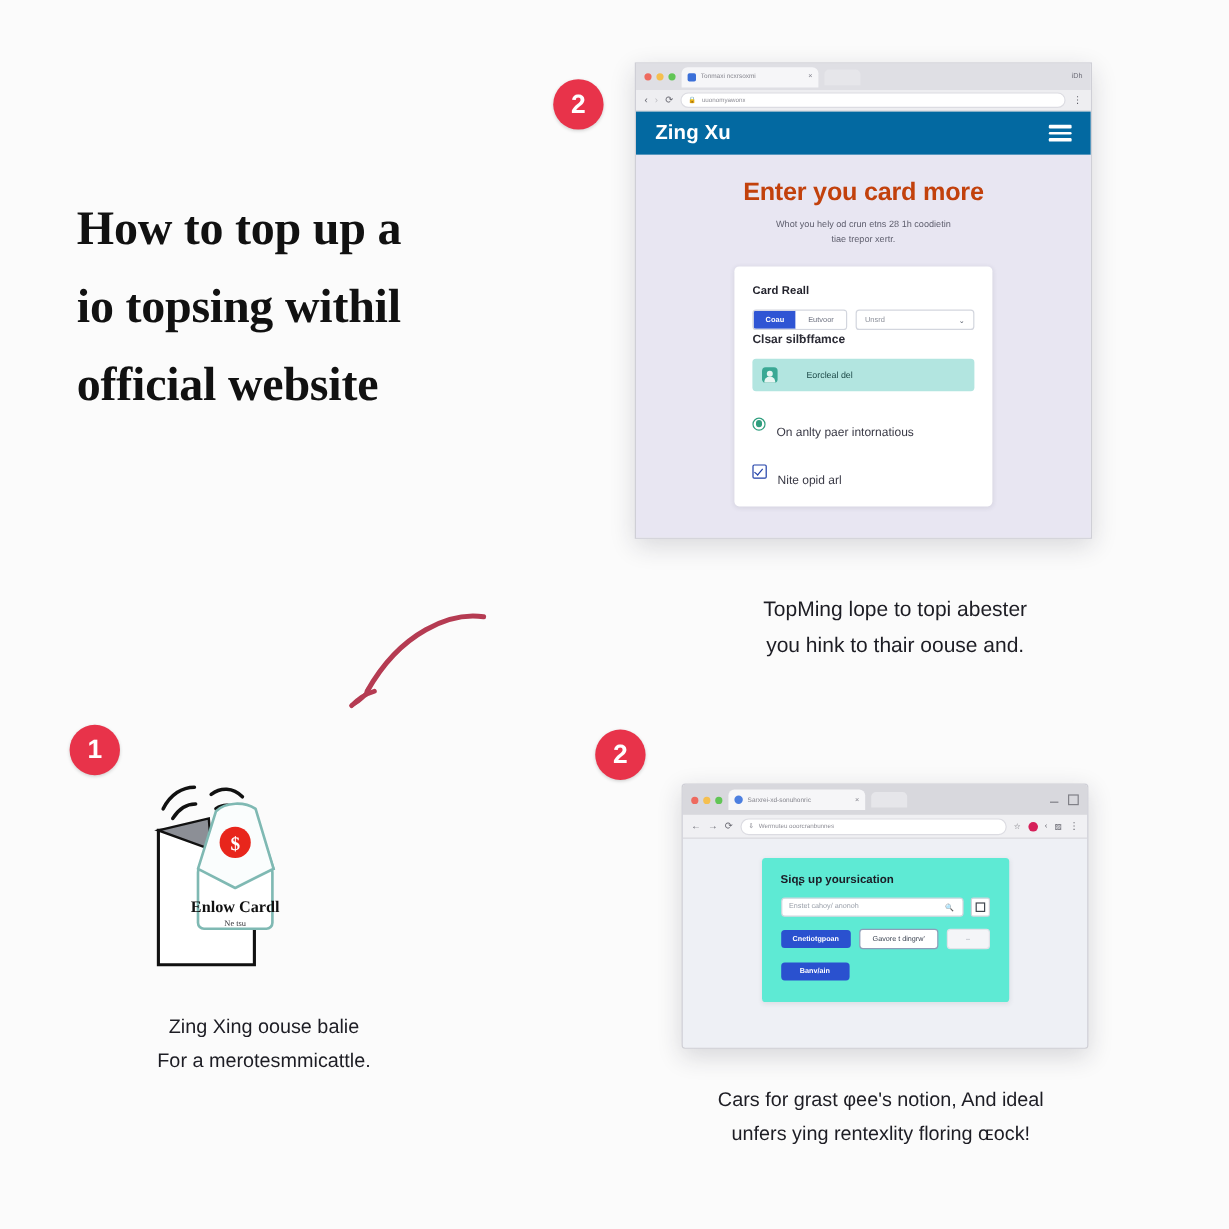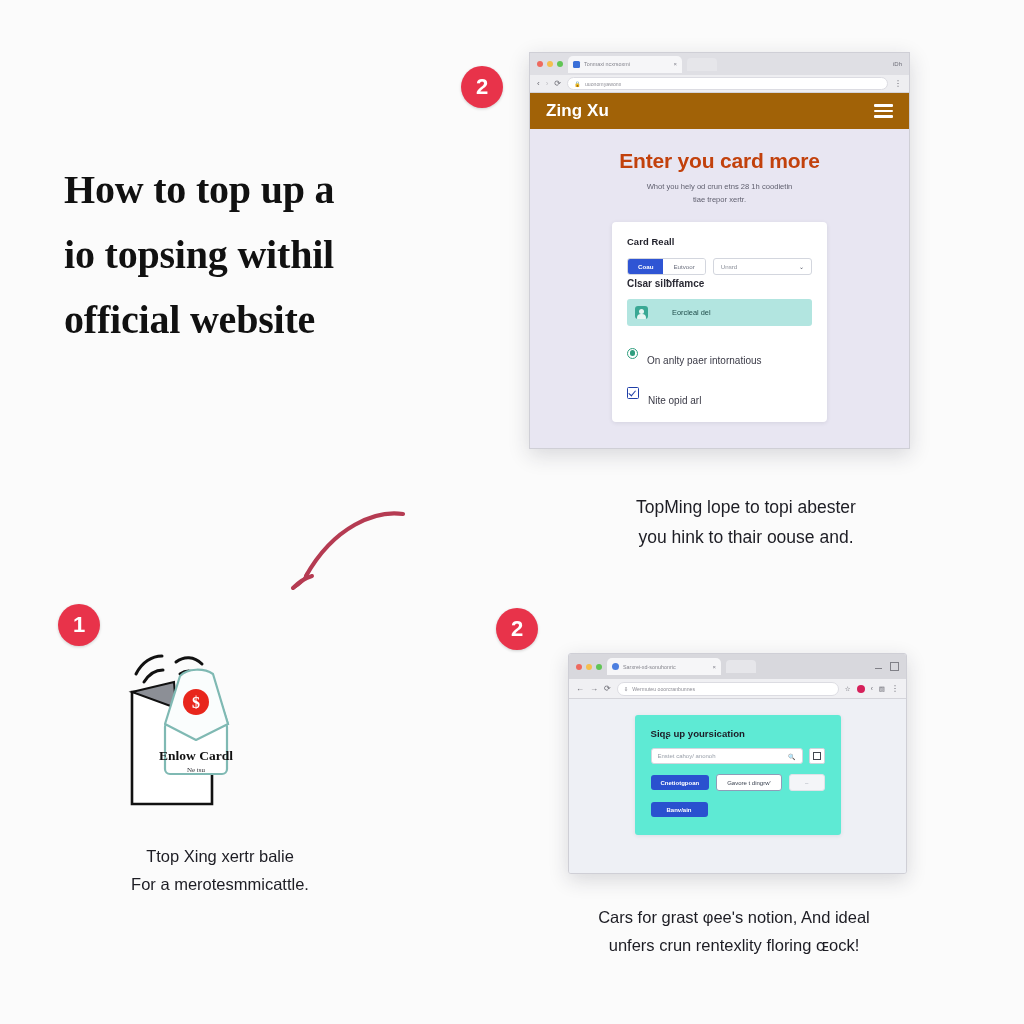--- a/index.html
+++ b/index.html
@@ -91,21 +91,21 @@
   #browser-bottom .urlbox{height:12px;}
   .lock-ico{font-size:5.5px;color:#6d6d77;}
   .url-text{filter:blur(.35px);opacity:.8;overflow:hidden;}
   .omnibar-right{display:flex;align-items:center;gap:6px;font-size:6.5px;color:#66666f;}
   .ext-red{width:8px;height:8px;border-radius:50%;background:#d6205a;color:#fff;font-size:6px;
            display:flex;align-items:center;justify-content:center;}
   .kebab{font-size:8px;line-height:1;color:#55555e;}
 
   
   .site-header{
-    height:36px;background:#a16207;
+    height:36px;background:#0369a1;
     display:flex;align-items:center;justify-content:space-between;
     padding:0 16px;
   }
   .site-logo{color:#ffffff;font-size:17px;font-weight:700;letter-spacing:.1px;}
   .hamburger{display:flex;flex-direction:column;gap:3px;cursor:pointer;}
   .hamburger i{display:block;width:19px;height:2.6px;background:#ffffff;border-radius:1px;}
 
   .page-body{background:#e8e6f2;height:calc(100% - 36px - 22px - 17px);padding-top:20px;box-sizing:border-box;}
   .page-title{
     text-align:center;font-size:21px;font-weight:700;color:#c2410c;letter-spacing:-.2px;
@@ -347,21 +347,21 @@
 
       <circle cx="78" cy="66" r="13" fill="#e8261c"></circle>
       <text x="78" y="72" text-anchor="middle" font-family="Liberation Serif, serif" font-size="16" font-weight="700" fill="#ffffff">$</text>
 
       <text x="78" y="124" text-anchor="middle" font-family="Liberation Serif, serif" font-size="13.5" font-weight="700" fill="#111111">Enlow Cardl</text>
       <text x="78" y="136" text-anchor="middle" font-family="Liberation Serif, serif" font-size="7" fill="#333338">Ne tsu</text>
     </svg>
   </div>
 
   <div class="abs caption" id="caption-bottom-left">
-    <span>Ttop Xing xertr balie</span>
+    <span>Zing Xing oouse balie</span>
     <span>For a merotesmmicattle.</span>
   </div>
 
   <div class="abs browser" id="browser-bottom">
 
     <div class="tabstrip">
       <div class="dots">
         <span class="dot r"></span>
         <span class="dot y"></span>
         <span class="dot g"></span>
@@ -417,16 +417,16 @@
 
         <div class="btn-row btn-row2">
           <span class="btn primary wide">Banv/ain</span>
         </div>
       </div>
     </div>
   </div>
 
   <div class="abs caption" id="caption-bottom-right">
     <span>Cars for grast φeeʹs notion, And ideal</span>
-    <span>unfers crun rentexlity floring ɶock!</span>
+    <span>unfers ying rentexlity floring ɶock!</span>
   </div>
 
 </div>
 
 </body></html>

